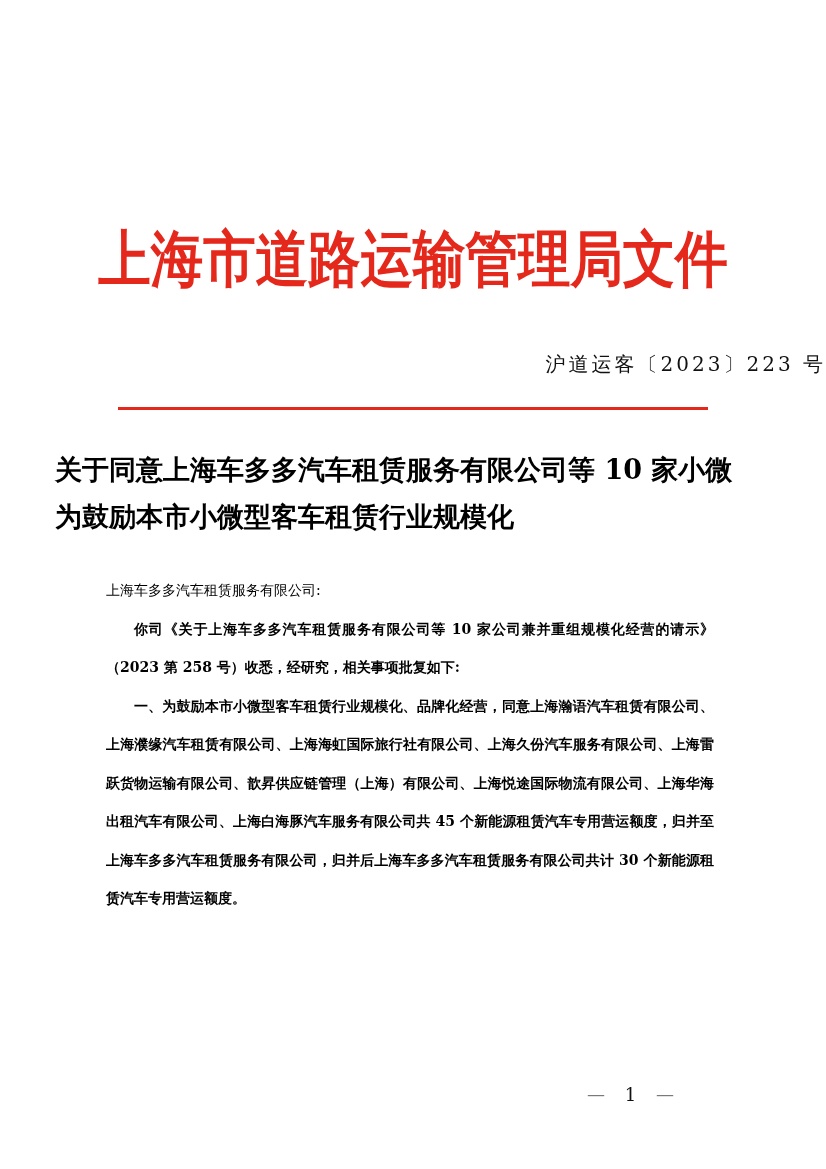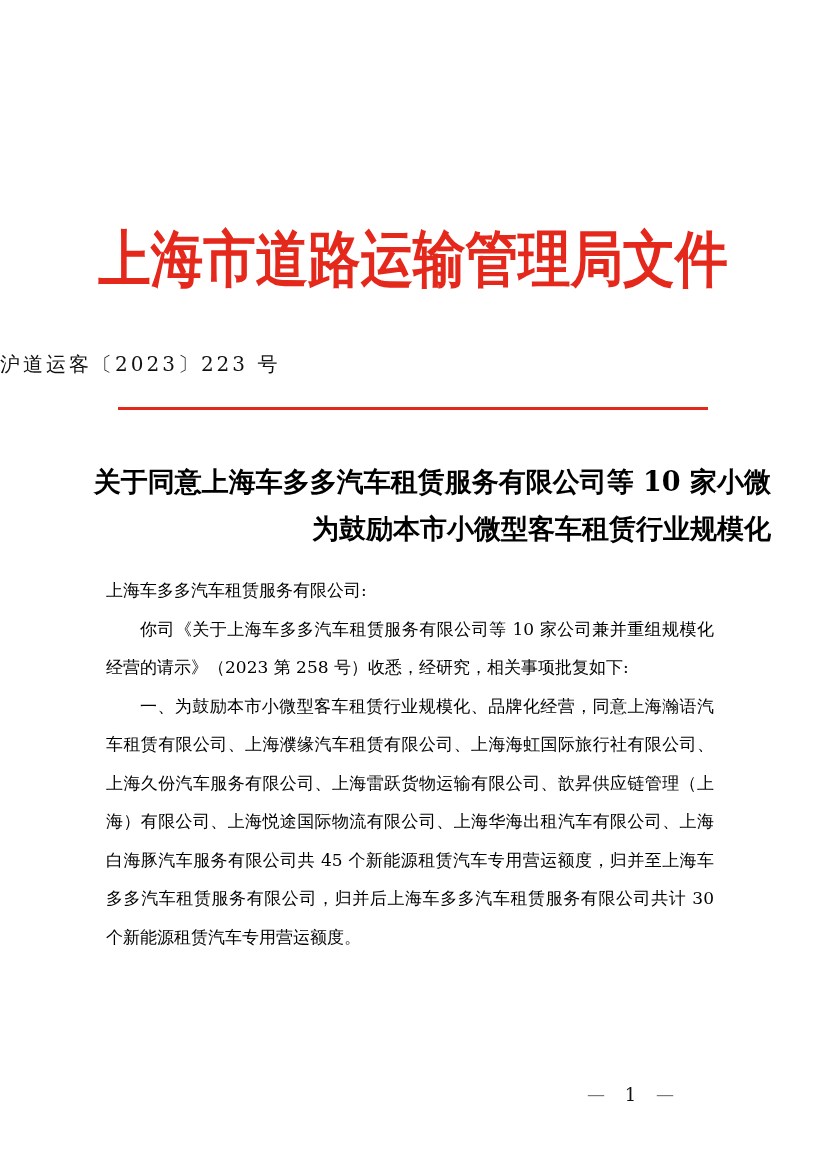--- a/index.html
+++ b/index.html
@@ -31,64 +31,65 @@
     transform: scaleX(0.86);
     transform-origin: 50% 50%;
     letter-spacing: 0px;
   }
   
   .doc-number {
     position: absolute;
     top: 351px;
     left: 0;
     width: 100%;
-    text-align: left;
+    text-align: right;
     font-size: 20px;
     letter-spacing: 3px;
     color: #111111;
   }
   
   .red-rule {
     position: absolute;
     top: 407px;
     left: 118px;
     width: 590px;
     height: 3px;
     background: #e5281c;
   }
   
   .doc-title {
     position: absolute;
-    top: 458px;
+    top: 446px;
     left: 55px;
     right: 55px;
-    text-align: right;
+    text-align: left;
     font-size: 27px;
     font-weight: bold;
     line-height: 47px;
     color: #000000;
   }
   
   .body-text {
     position: absolute;
     top: 571px;
     left: 106px;
     width: 608px;
-    font-size: 17px;
+    font-size: 14px;
     line-height: 38.5px;
     text-align: justify;
     text-justify: inter-character;
     color: #000000;
   }
   .body-text p {
     margin: 0;
     padding: 0;
   }
   .body-text p.indent {
     text-indent: 2em;
+    font-weight: bold;
   }
   
   .page-num {
     position: absolute;
     top: 1084px;
     left: 0;
     width: 100%;
     text-align: center;
     font-size: 18px;
     line-height: 22px;

